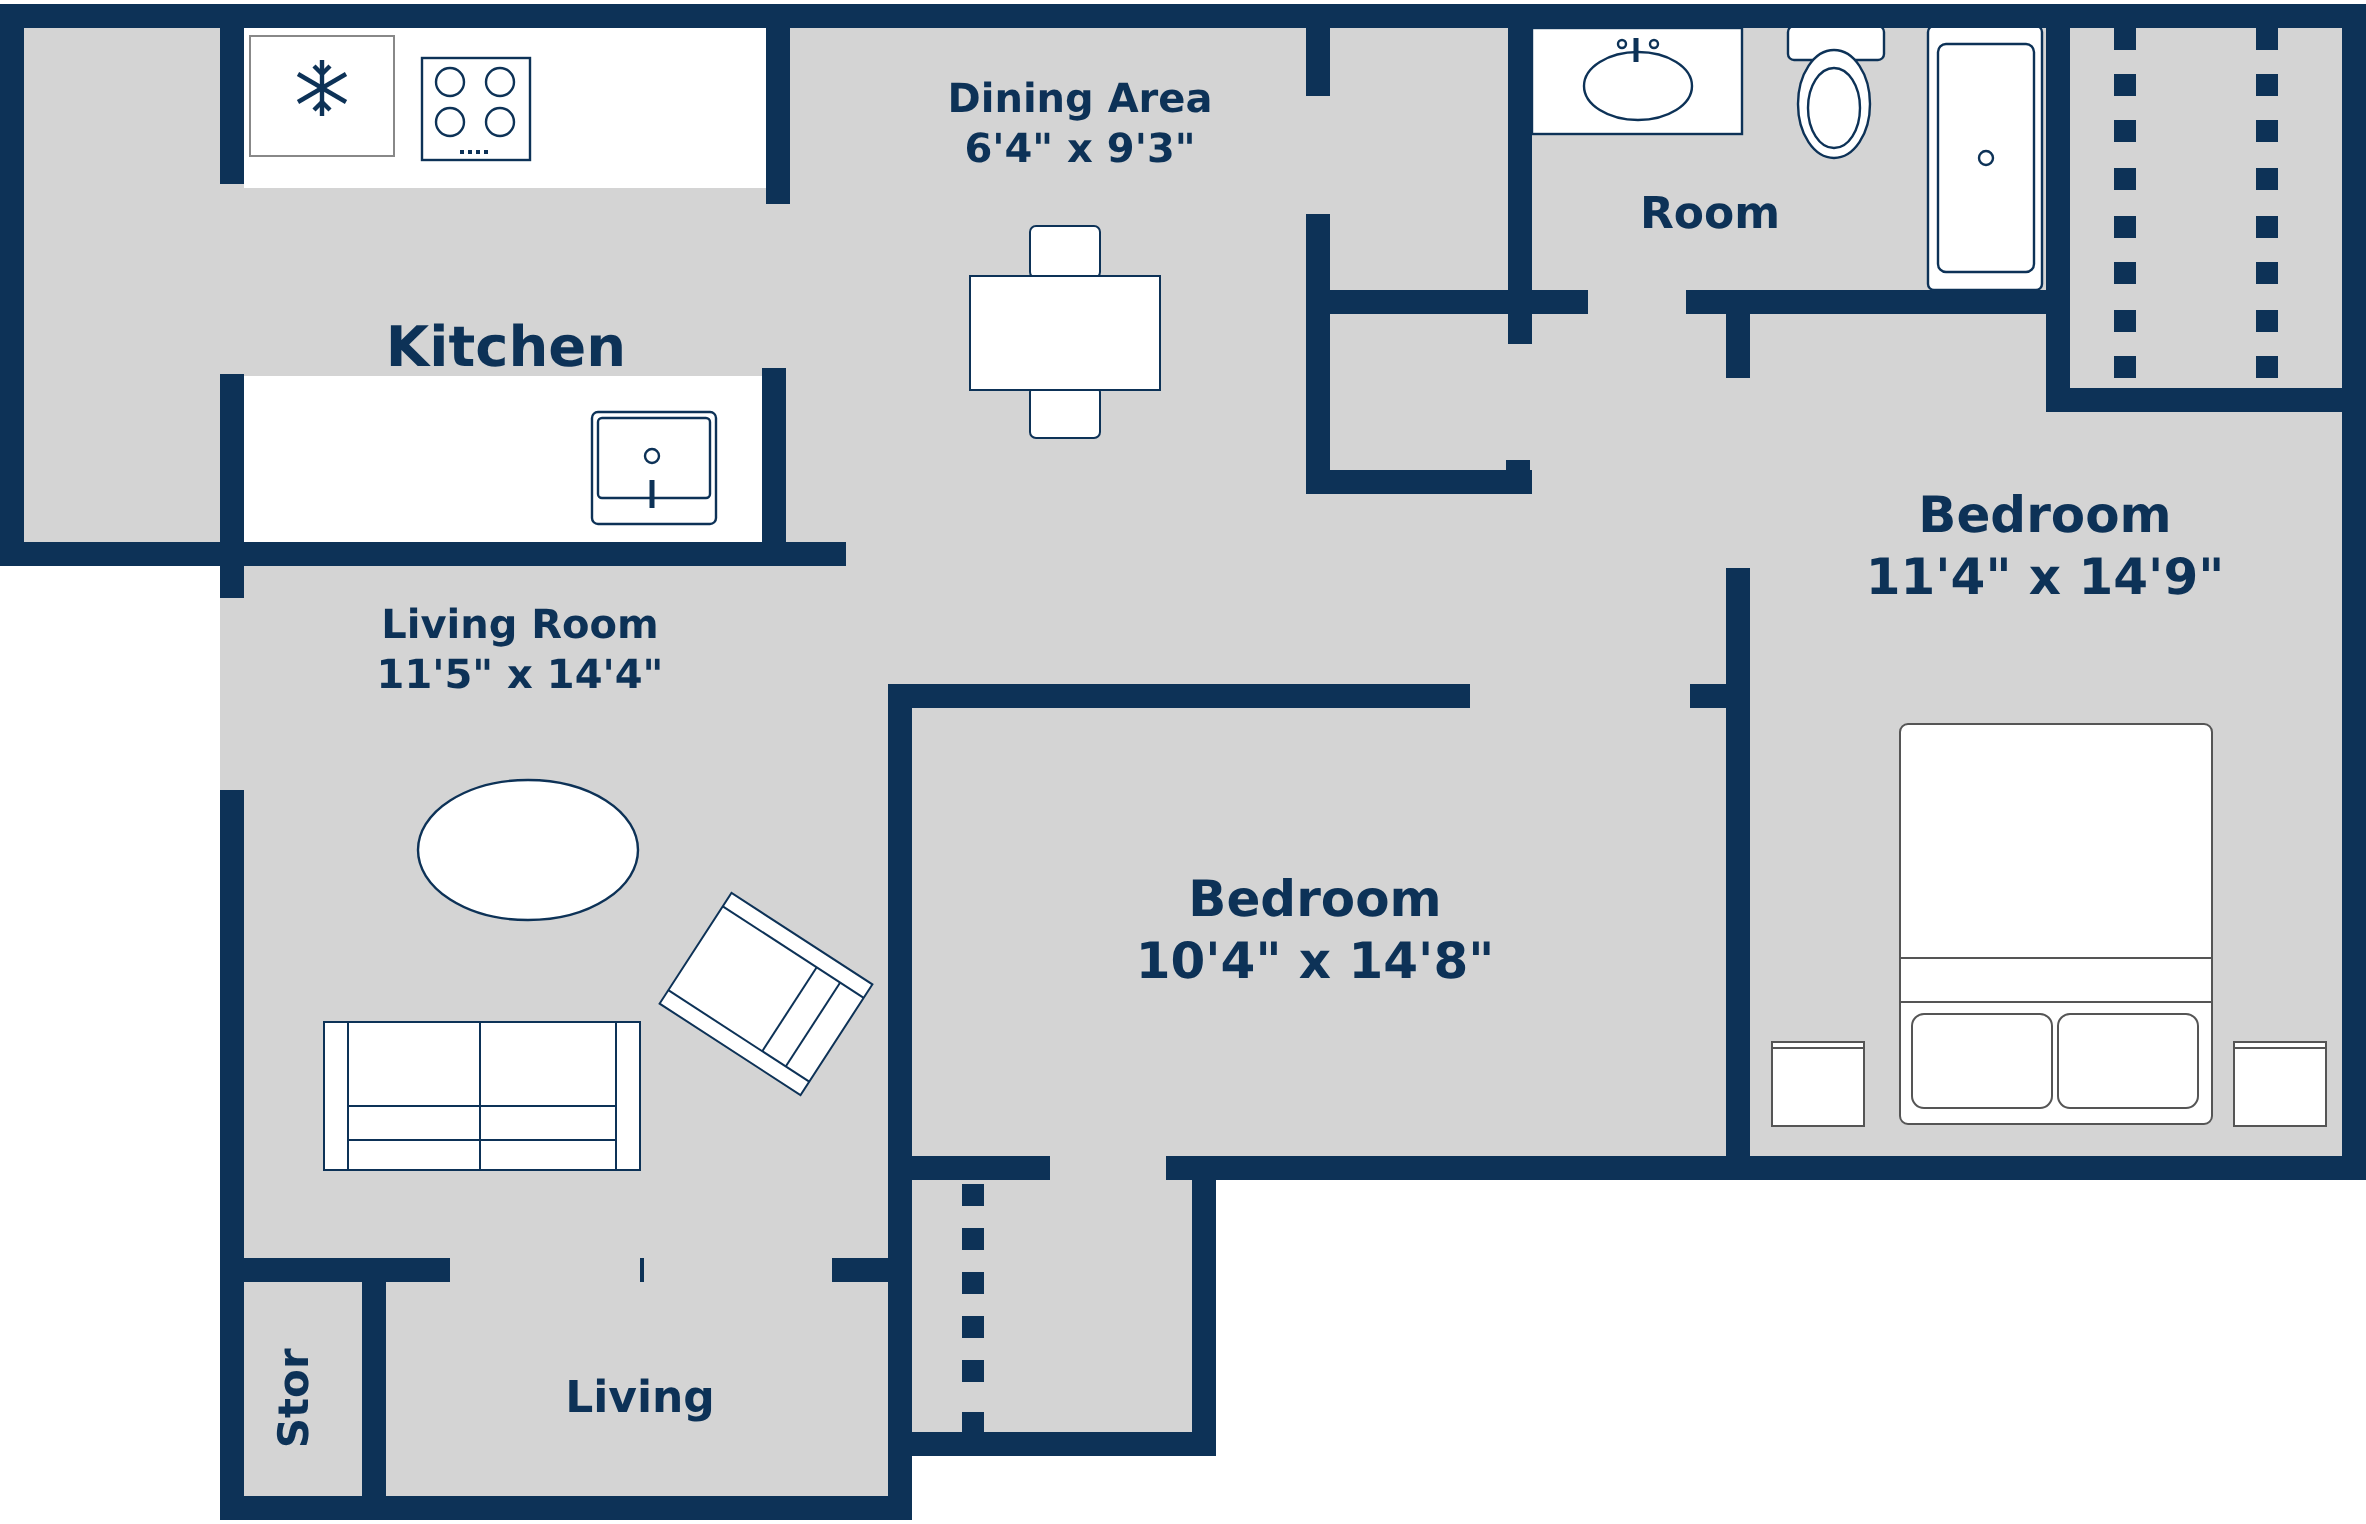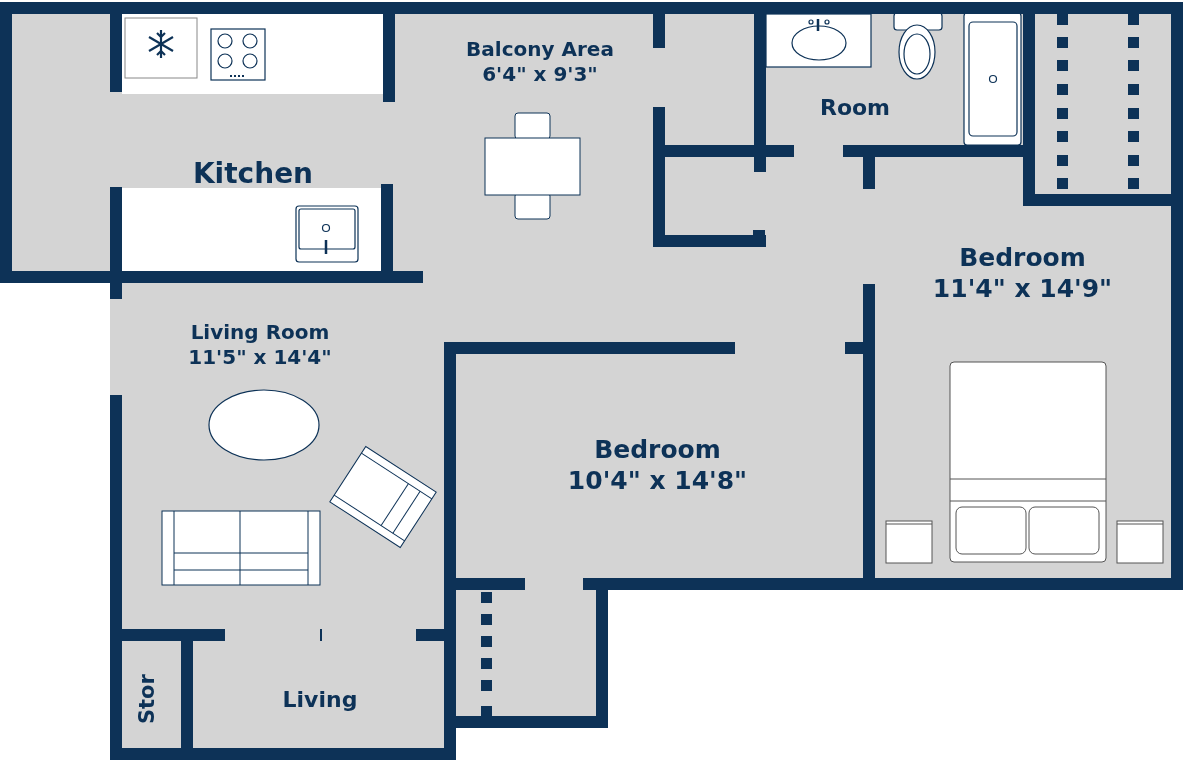--- a/index.html
+++ b/index.html
@@ -186,29 +186,29 @@
   </g>
 
   <rect x="320" y="629" width="2" height="12" fill="#0d3257"></rect>
 </svg>
 
 <div class="lbl" style="left:175px; top:126px; width:156px; font-size:28px;margin-top:30px;">
   <span class="room-name">Kitchen</span>
 </div>
 
 <div class="lbl" style="left:440px; top:37px; width:200px; font-size:20px;">
-  <span class="room-name">Balcony Area</span>
+  <span class="room-name">Dining Area</span>
   <span class="room-dim">6'4" x 9'3"</span>
 </div>
 
 <div class="lbl" style="left:805px; top:94px; width:100px; font-size:22px;">
   <span class="room-name">Room</span>
 </div>
 
-<div class="lbl" style="left:165px; top:300px; width:190px; font-size:20px;margin-top:20px;">
+<div class="lbl" style="left:165px; top:300px; width:190px; font-size:20px;">
   <span class="room-name">Living Room</span>
   <span class="room-dim">11'5" x 14'4"</span>
 </div>
 
 <div class="lbl" style="left:545px; top:434px; width:225px; font-size:25px;">
   <span class="room-name">Bedroom</span>
   <span class="room-dim">10'4" x 14'8"</span>
 </div>
 
 <div class="lbl" style="left:910px; top:242px; width:225px; font-size:25px;">

